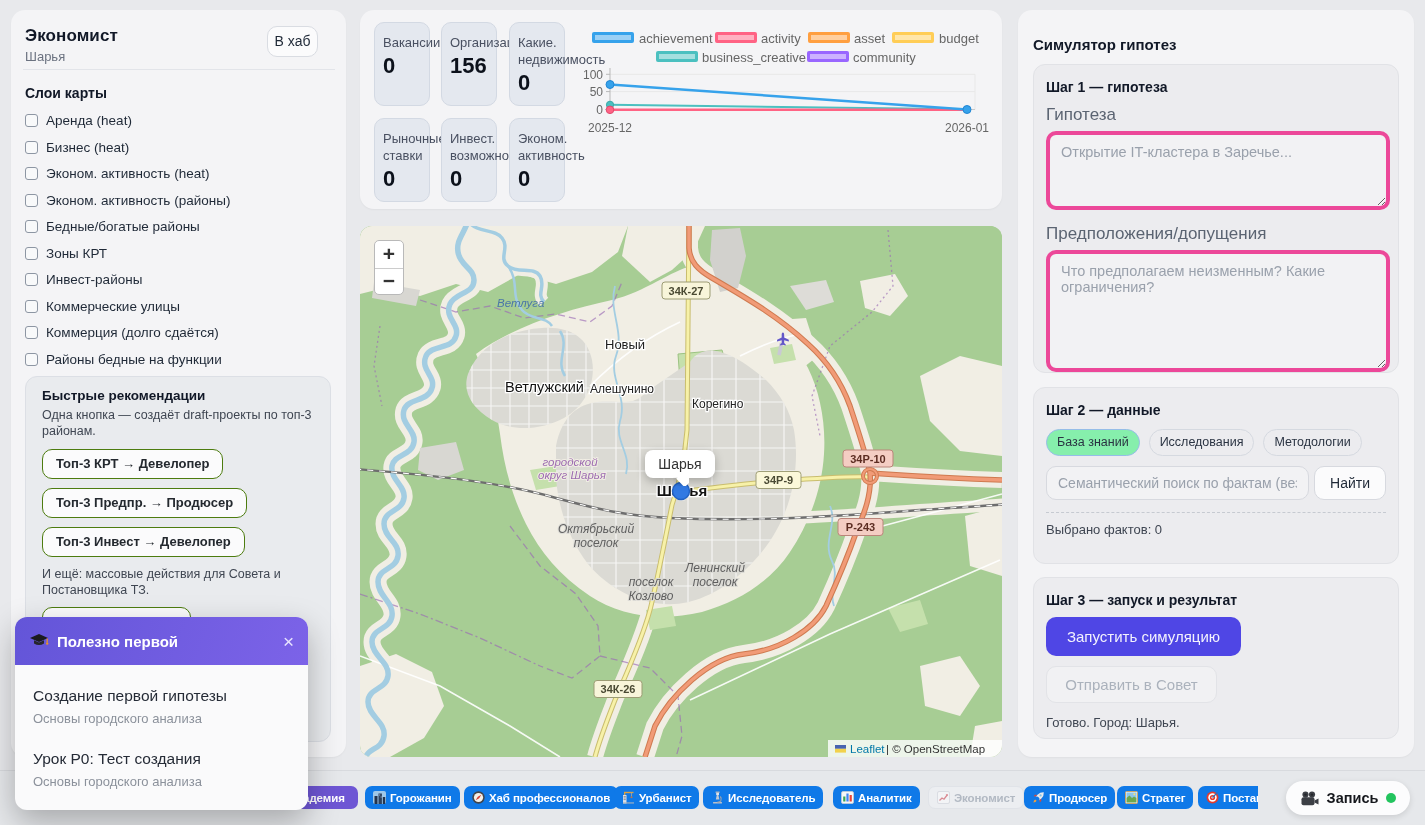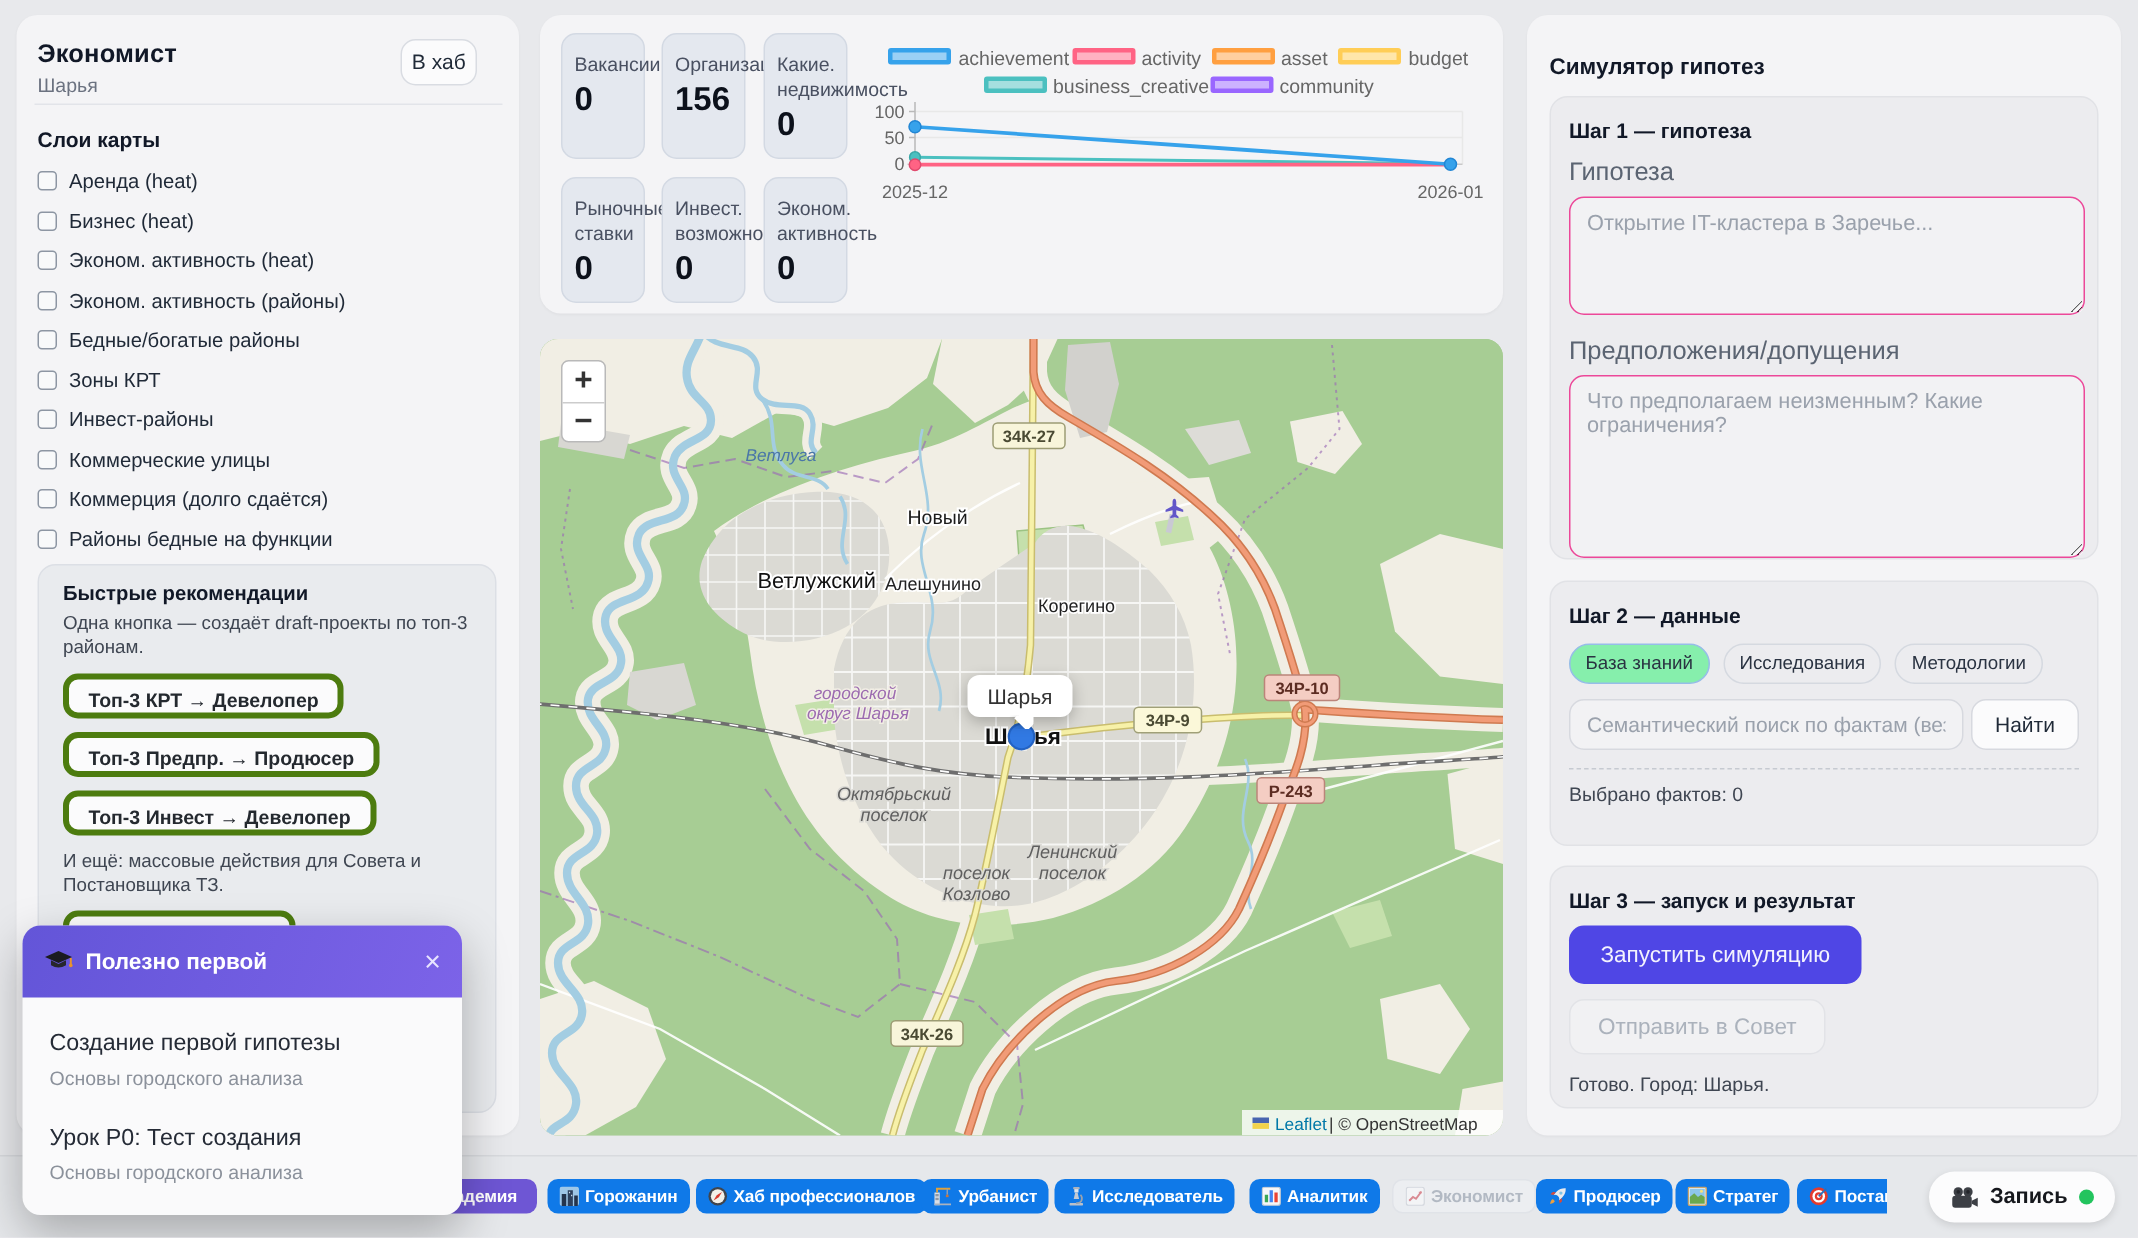--- a/index.html
+++ b/index.html
@@ -16,21 +16,21 @@
   .vhub { position:absolute; right:28px; top:16px; width:51px; height:31px; background:#fbfbfc; border:1px solid #d9dce2; border-radius:10px; font-size:14px; color:#1f2937; text-align:center; line-height:29px; }
   .divider { position:absolute; left:12px; right:11px; top:59px; border-top:1px solid #e2e4e9; }
   .layers-title { position:absolute; left:14px; top:75px; font-size:14px; font-weight:bold; color:#111827; }
   .chk { position:absolute; left:14px; display:flex; align-items:center; }
   .chk .box { width:13px; height:13px; border:1.5px solid #8d96a3; border-radius:3px; background:#f8f9fa; flex:0 0 13px; }
   .chk .lbl { margin-left:8px; font-size:13.5px; color:#1f2937; white-space:nowrap; }
 
   .recbox { position:absolute; left:14px; top:366px; width:306px; height:366px; background:#e9ebee; border:1px solid #dcdfe5; border-radius:12px; padding:12px 16px; }
   .recbox h3 { font-size:13.5px; font-weight:bold; color:#111827; line-height:14px; }
   .recbox p { font-size:12.5px; color:#3f4652; line-height:16px; margin-top:4px; }
-  .recbtn { display:block; background:#fbfbfc; border:4px solid #4d7c0f; border-radius:10px; height:30px; line-height:28px; padding:0 13px; font-size:13px; font-weight:bold; color:#24292f; width:max-content; }
+  .recbtn { display:block; background:#fbfbfc; border:1px solid #4d7c0f; border-radius:10px; height:30px; line-height:28px; padding:0 13px; font-size:13px; font-weight:bold; color:#24292f; width:max-content; }
 
   
   #popup { position:absolute; left:15px; top:617px; width:293px; height:193px; border-radius:12px; background:#fafafb; box-shadow:0 12px 32px rgba(0,0,0,0.28); z-index:50; }
   #popup .head { height:48px; border-radius:12px 12px 0 0; background:linear-gradient(110deg,#6355d8 0%, #7c63e8 100%); display:flex; align-items:center; padding:0 14px; }
   #popup .head .t { color:#fff; font-weight:bold; font-size:15px; margin-left:8px; }
   #popup .head .x { margin-left:auto; color:#e8e4ff; font-size:16px; }
   #popup .item-t { position:absolute; left:18px; font-size:15.5px; color:#252b36; }
   #popup .item-s { position:absolute; left:18px; font-size:13px; color:#8b919b; }
 
   
@@ -43,21 +43,21 @@
 
   
   #map { position:absolute; left:360px; top:226px; width:642px; height:531px; border-radius:12px; overflow:hidden; background:#a6cc92; }
 
   
   #right { left:1018px; top:10px; width:396px; height:747px; padding:18px 15px; }
   #right h2 { font-size:15px; font-weight:bold; color:#111827; margin:8px 0 0 0; }
   .stepcard { position:absolute; left:15px; width:366px; background:#ececef; border:1px solid #e1e2e6; border-radius:12px; padding:14px 12px; }
   .stepcard h3 { font-size:14px; font-weight:bold; color:#111827; }
   .flabel { font-size:17px; color:#5b6472; margin:10px 0 6px; }
-  .ta { display:block; width:344px; background:#f2f2f4; border:1px solid #ec4899; border-radius:10px; padding:9px 11px; font-family:"Liberation Sans",sans-serif; font-size:14.5px; color:#333; resize:both; }
+  .ta { display:block; width:344px; background:#f2f2f4; border:4px solid #ec4899; border-radius:10px; padding:9px 11px; font-family:"Liberation Sans",sans-serif; font-size:14.5px; color:#333; resize:both; }
   .ta::placeholder { color:#9aa1ac; }
   .pill { display:inline-block; height:27px; line-height:25px; padding:0 10px; border:1px solid #d5d9e0; border-radius:999px; font-size:12.5px; color:#2a3342; background:transparent; }
   .pill.act { background:#86efac; border-color:#96bde8; }
   .srch { width:263px; height:34px; background:#f2f2f4; border:1px solid #d7d9df; border-radius:10px; padding:0 11px; font-family:"Liberation Sans",sans-serif; font-size:14px; color:#333; }
   .srch::placeholder { color:#9aa1ac; }
   .findbtn { position:absolute; right:0px; width:72px; height:34px; background:#fbfbfc; border:1px solid #d7d9df; border-radius:10px; font-size:14px; color:#1f2937; text-align:center; line-height:32px; }
   .dashed { border-top:1px dashed #c6cad1; margin-top:12px; }
   .runbtn { width:195px; height:39px; background:#4f46e5; border-radius:10px; color:#f3f2fd; font-size:15px; text-align:center; line-height:39px; margin-top:9px; }
   .sendbtn { width:171px; height:37px; background:#f1f1f3; border:1px solid #e2e3e7; border-radius:10px; color:#abb2bc; font-size:15px; text-align:center; line-height:35px; margin-top:10px; }
   .okline { font-size:13px; color:#3f4652; margin-top:12px; }

